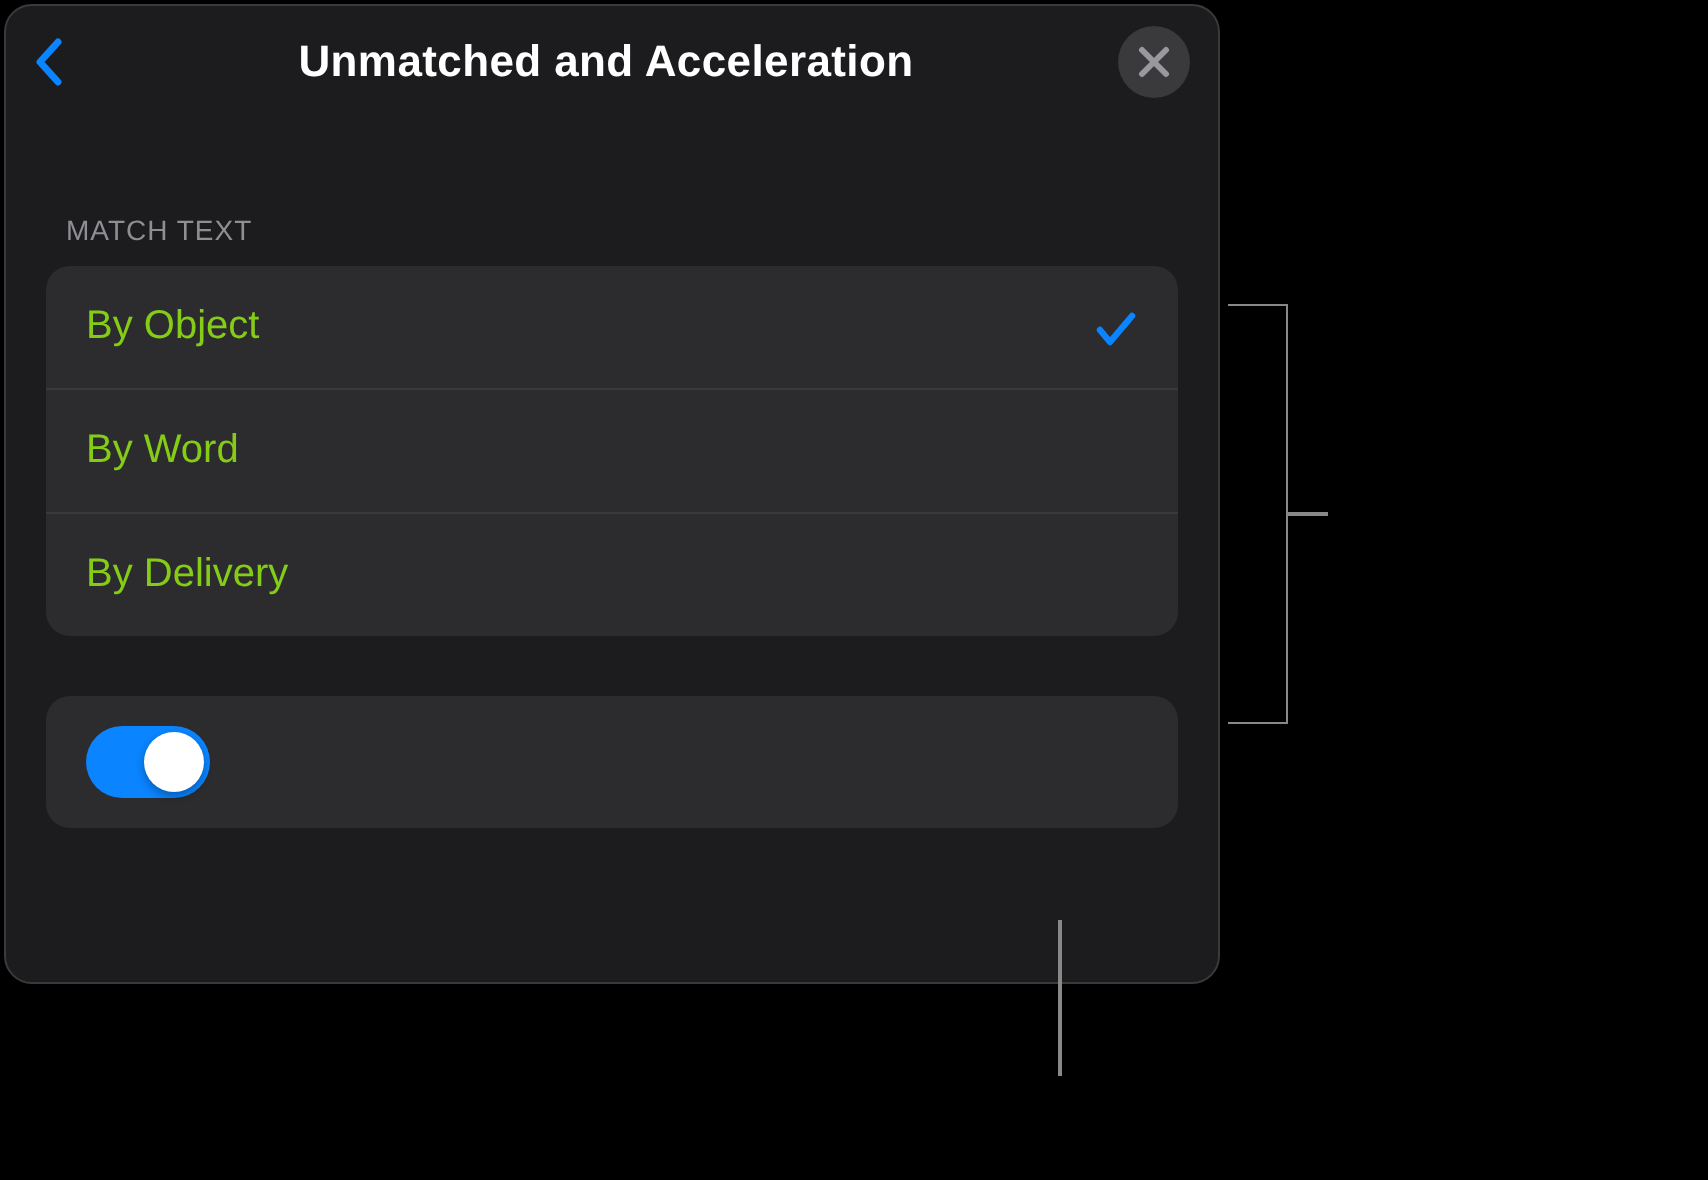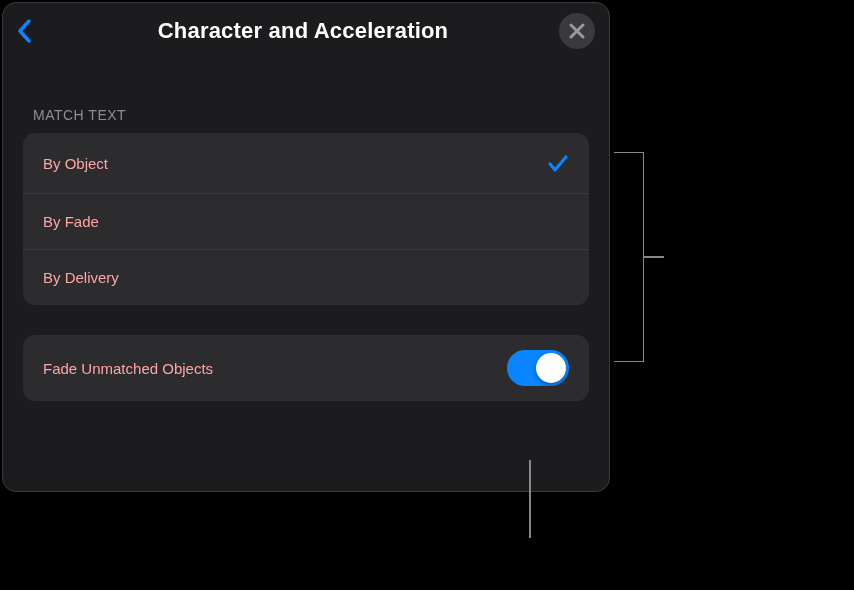--- a/index.html
+++ b/index.html
@@ -107,22 +107,22 @@
       padding: 19px 20px;
       cursor: pointer;
       border-bottom: 1px solid #3a3a3c;
     }
     
     .list-row:last-child {
       border-bottom: none;
     }
     
     .row-label {
-      color: #fca5a5;
-      font-size: 15px;
+      color: #84cc16;
+      font-size: 20px;
       font-weight: 400;
     }
     
     .checkmark {
       width: 22px;
       height: 22px;
       stroke: #0a84ff;
       stroke-width: 3.2;
       fill: none;
       stroke-linecap: round;
@@ -196,51 +196,50 @@
 <body>
 
 <div class="popover">
 
   <div class="header">
     <div class="back-button">
       <svg class="back-chevron" viewBox="0 0 14 24">
         <polyline points="12,2 3,12 12,22"></polyline>
       </svg>
     </div>
-    <div class="title">Character and Acceleration</div>
+    <div class="title">Unmatched and Acceleration</div>
     <div class="close-button">
       <svg class="close-x" viewBox="0 0 16 16">
         <line x1="2" y1="2" x2="14" y2="14"></line>
         <line x1="14" y1="2" x2="2" y2="14"></line>
       </svg>
     </div>
   </div>
 
   <div class="content">
 
     <div class="section-header">MATCH TEXT</div>
 
     <div class="list-group">
       <div class="list-row">
         <span class="row-label">By Object</span>
         <svg class="checkmark" viewBox="0 0 22 22">
           <polyline points="3,12 8,18 19,5"></polyline>
         </svg>
       </div>
       <div class="list-row">
-        <span class="row-label">By Fade</span>
+        <span class="row-label">By Word</span>
       </div>
       <div class="list-row">
         <span class="row-label">By Delivery</span>
       </div>
     </div>
 
     <div class="toggle-group">
       <div class="toggle-row">
-        <span class="row-label">Fade Unmatched Objects</span>
         <div class="toggle">
           <div class="toggle-knob"></div>
         </div>
       </div>
     </div>
 
   </div>
 </div>
 
 <div class="callout-bracket"></div>

